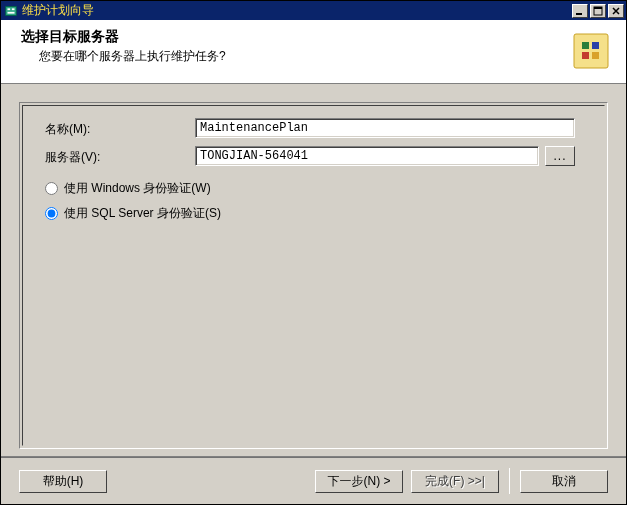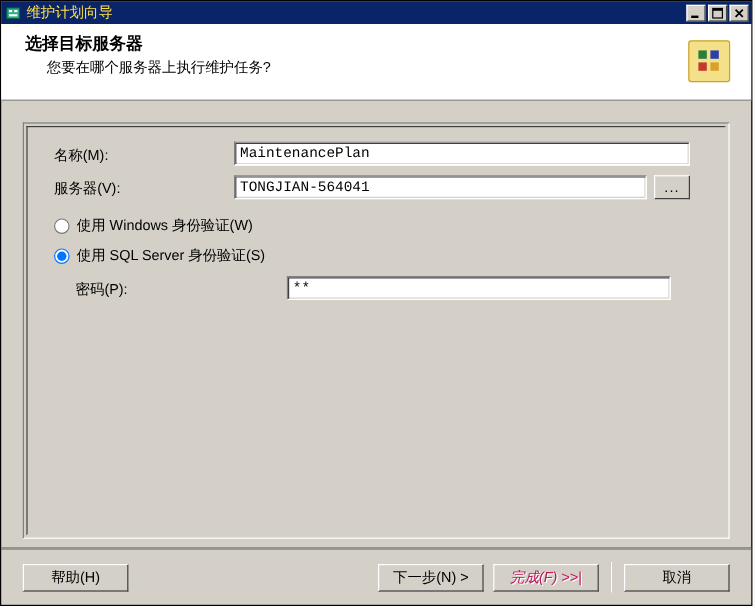--- a/index.html
+++ b/index.html
@@ -224,23 +224,22 @@
     border-bottom: 1px solid #404040;
     height: 23px;
     font-size: 12px;
     padding: 0 10px;
     min-width: 88px;
     text-align: center;
     cursor: default;
     font-family: inherit;
   }
   .btn.disabled {
-    color: #be185d;
+    color: #404040;
     text-shadow: 1px 1px 0 #fff;
-    font-style: italic;
   }
   .footer-spacer { flex: 1; }
   .footer-group { display: flex; gap: 8px; }
   .sep {
     width: 1px;
     height: 26px;
     background: #808080;
     margin: 0 10px;
     border-right: 1px solid #fff;
   }
@@ -316,24 +315,20 @@
           <input type="radio" name="auth" style="">
           <span>使用 Windows 身份验证(W)</span>
         </div>
 
         <div class="radio-row">
           <input type="radio" name="auth" checked="" style="">
           <span>使用 SQL Server 身份验证(S)</span>
         </div>
 
 
-        <div class="form-row align-center auth-indent">
-          <div class="form-label indent">密码(P):</div>
-          <input class="text-input inner" style="width: 320px;" type="text" value="**">
-        </div>
 
       </div>
     </div>
   </div>
 
   <div class="footer">
     <button class="btn">帮助(H)</button>
     <div class="footer-spacer"></div>
     <div class="footer-group">
       <button class="btn">下一步(N) &gt;</button>

